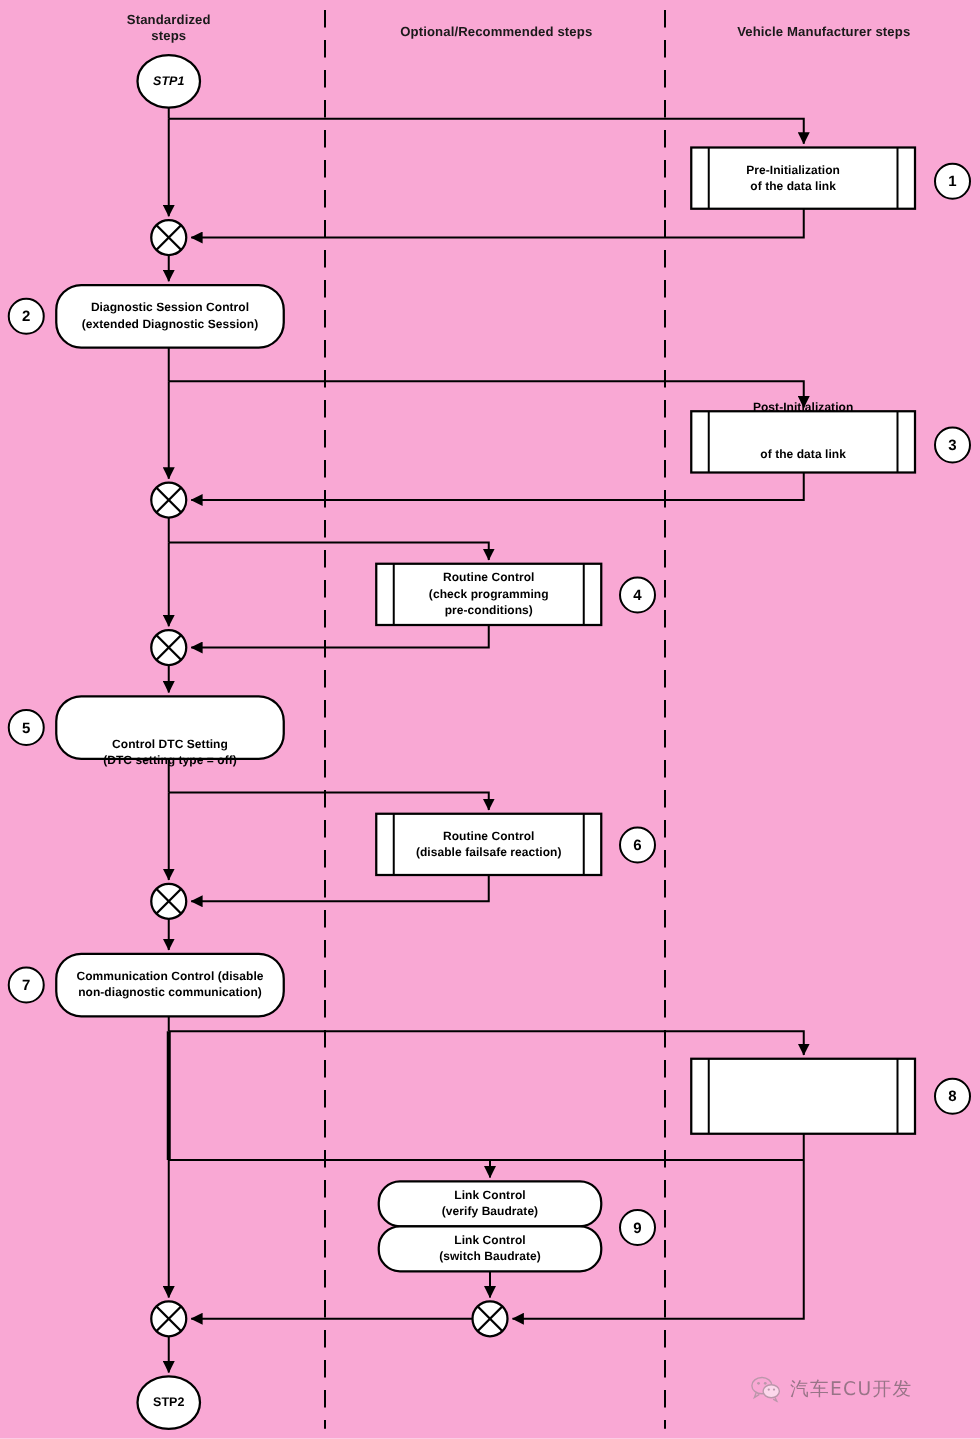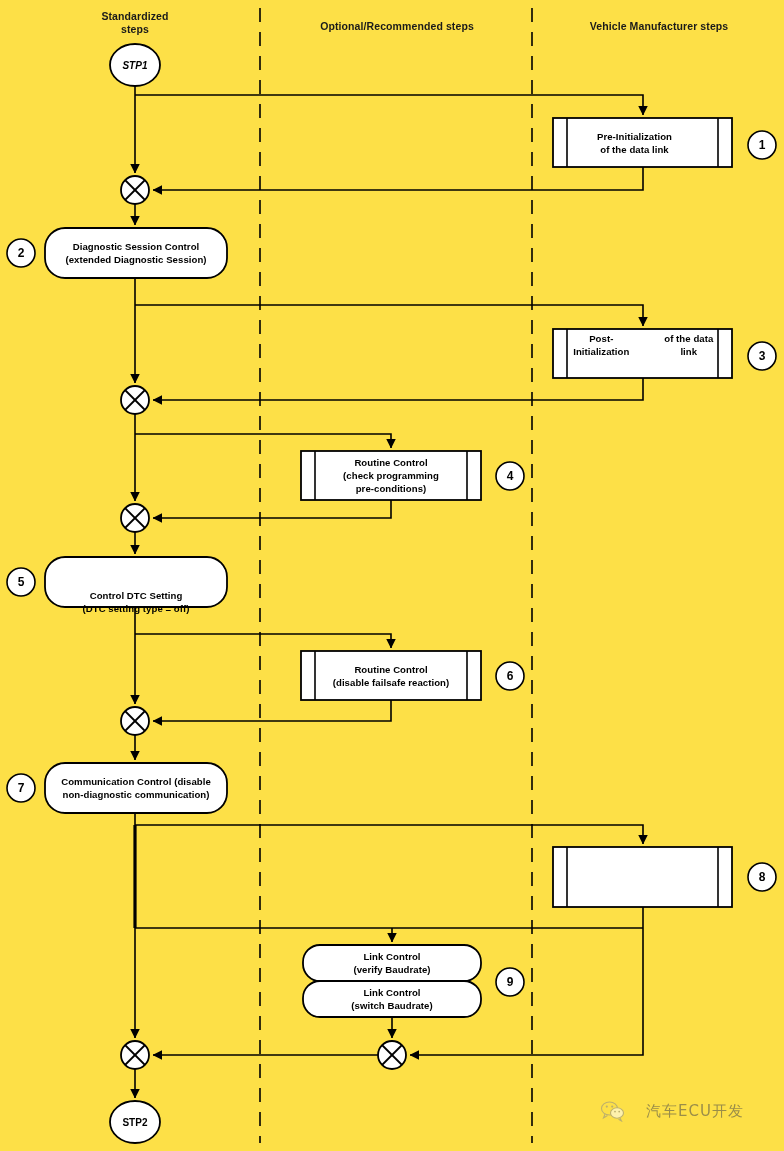--- a/index.html
+++ b/index.html
@@ -7,21 +7,21 @@
     padding: 0;
     background: #ffffff;
   }
   body {
     font-family: "Liberation Sans", "DejaVu Sans", sans-serif;
   }
   #diagram-root {
     position: relative;
     width: 784px;
     height: 1151px;
-    background: #fde047;
+    background: #f9a8d4;
     overflow: hidden;
   }
   #flow-svg {
     position: absolute;
     left: 0;
     top: 0;
     width: 784px;
     height: 1151px;
   }
   .lane-header {
@@ -64,21 +64,21 @@
     color: #000000;
     width: 28px;
     height: 28px;
   }
   #watermark {
     position: absolute;
     left: 600px;
     top: 1100px;
     display: flex;
     align-items: center;
-    gap: 20px;
+    gap: 6px;
     opacity: 0.55;
   }
   #watermark-text {
     font-size: 15px;
     color: #4a4a4a;
     letter-spacing: 1px;
     font-family: "DejaVu Sans", sans-serif;
   }
 </style>
 </head>
@@ -254,21 +254,21 @@
   <div class="node-label" style="left:567px; top:118px; width:135px; height:49px; flex-direction:column;">
     <span>Pre-Initialization</span>
     <span>of the data link</span>
   </div>
 
   <div class="node-label" style="left:45px; top:228px; width:182px; height:50px; flex-direction:column;">
     <span>Diagnostic Session Control</span>
     <span>(extended Diagnostic Session)</span>
   </div>
 
-  <div class="node-label" style="left:567px; top:329px; width:151px; height:31px; flex-direction:row;gap:24px;">
+  <div class="node-label" style="left:567px; top:329px; width:151px; height:31px; flex-direction:column;gap:24px;">
     <span>Post-Initialization</span>
     <span>of the data link</span>
   </div>
 
   <div class="node-label" style="left:315px; top:451px; width:152px; height:49px; flex-direction:column;">
     <span>Routine Control</span>
     <span>(check programming</span>
     <span>pre-conditions)</span>
   </div>
 

